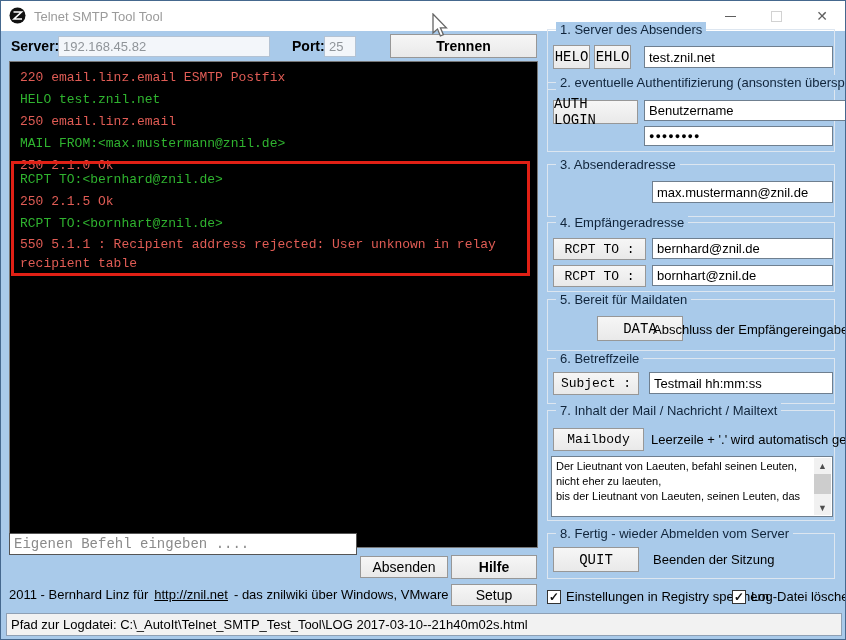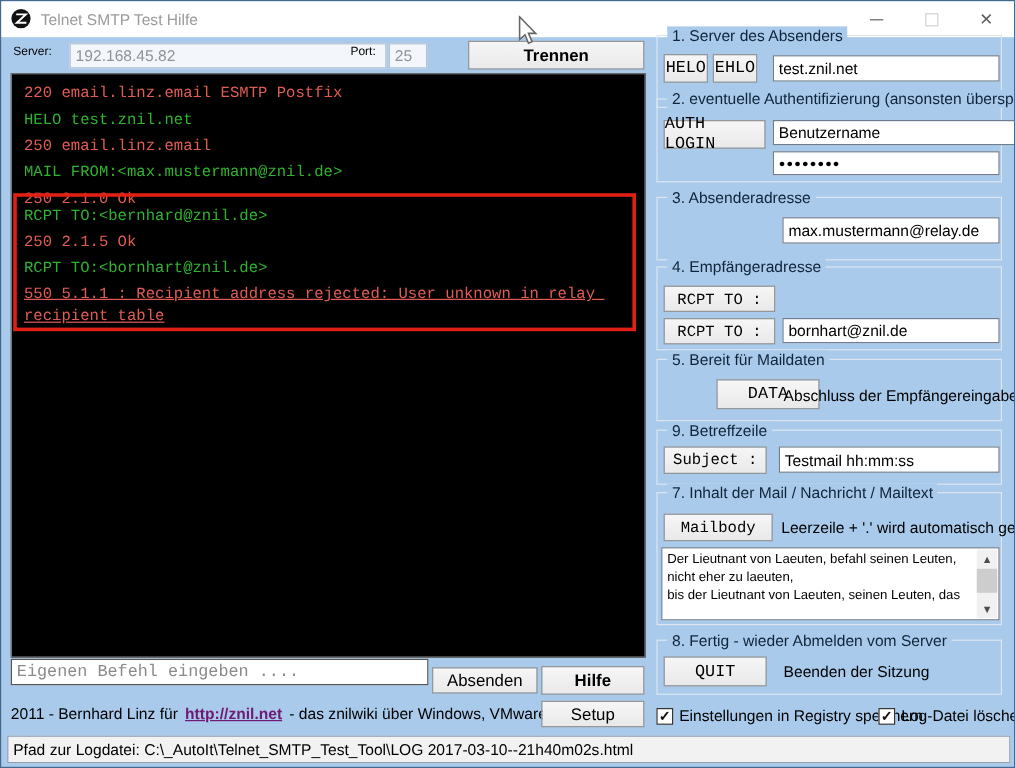--- a/index.html
+++ b/index.html
@@ -15,32 +15,32 @@
   #wc-max span{display:block;width:9px;height:9px;border:1px solid #d2d2d2;}
   #wc-close span{font-size:14px;color:#5f5f5f;line-height:1;}
   
   .btn{position:absolute;display:flex;align-items:center;justify-content:center;box-sizing:border-box;
        background:linear-gradient(#f6f6f6,#e9e9e9);border:1px solid #979797;color:#000;font-size:14px;cursor:default;}
   .btn.mono{font-family:"Liberation Mono","DejaVu Sans Mono",monospace;}
   .inp{position:absolute;display:flex;align-items:center;box-sizing:border-box;background:#ffffff;
        border:1px solid #6f7f8f;font-size:13px;color:#000;padding:0 4px;overflow:hidden;white-space:nowrap;}
   .inp.dis{background:#f3f6fa;border:1px solid #b4c3d4;color:#8f9499;
            font-family:"Liberation Sans",sans-serif;}
-  .lbl{position:absolute;font-size:10px;font-weight:normal;color:#000;}
+  .lbl{position:absolute;font-size:14px;font-weight:bold;color:#000;}
   .hint{position:absolute;font-size:13px;color:#000;white-space:nowrap;}
   .group{position:absolute;border:1px solid #dde6f0;box-sizing:border-box;}
   .glabel{position:absolute;top:-8px;left:8px;background:#a9caea;padding:0 4px;font-size:13px;
           color:#10243a;white-space:nowrap;}
   
   #term{position:absolute;left:8px;top:60px;width:529px;height:487px;background:#000;
         border:1px solid #777;box-sizing:border-box;
         font-family:"Liberation Mono","DejaVu Sans Mono",monospace;font-size:13px;}
   #term-a{position:absolute;left:10px;top:5px;right:8px;line-height:22px;}
   #term-b{position:absolute;left:10px;top:107px;right:16px;line-height:22px;}
-  #term-b .term-line:last-child{line-height:19px;text-decoration:underline;}
+  #term-b .term-line:last-child{line-height:19px;}
   .term-line{white-space:pre-wrap;}
   .term-line.red{color:#e05c55;}
   .term-line.green{color:#2fb32f;}
   #redbox{position:absolute;left:1px;top:99px;width:519px;height:115px;border:3px solid #e02015;
           box-sizing:border-box;pointer-events:none;}
   
   #bodybox{position:absolute;left:550px;top:455px;width:282px;height:61px;background:#fff;
            border:1px solid #6f7f8f;box-sizing:border-box;}
   #bodytext{position:absolute;left:4px;top:2px;right:20px;font-size:11px;line-height:15px;
             color:#000;white-space:pre;overflow:hidden;}
@@ -48,51 +48,51 @@
   .sb-btn{position:absolute;left:0;width:17px;height:15px;display:flex;align-items:center;
           justify-content:center;color:#4d4d4d;font-size:9px;}
   #sb-up{top:0;} #sb-down{bottom:0;}
   #sb-thumb{position:absolute;left:0;top:16px;width:17px;height:20px;background:#cdcdcd;}
   
   .cb{position:absolute;display:flex;align-items:center;font-size:13px;color:#000;white-space:nowrap;}
   .cbbox{width:14px;height:14px;background:#fff;border:1px solid #333;margin-right:5px;
          display:flex;align-items:center;justify-content:center;font-size:12px;font-weight:bold;color:#111;box-sizing:border-box;}
   
   #credit{position:absolute;left:8px;top:586px;font-size:13px;color:#000;white-space:nowrap;}
-  #credit a{color:#701a75;font-weight:bold;text-decoration:underline;margin:0 6px;}
+  #credit a{color:#000000;font-weight:normal;text-decoration:underline;margin:0 6px;}
   #statusbar{position:absolute;left:5px;top:612px;width:836px;height:23px;background:#f2f2f2;
              border:1px solid #8fa0b4;box-sizing:border-box;font-size:13px;color:#000;
              display:flex;align-items:center;padding-left:4px;}
   #cursor{position:absolute;left:429px;top:12px;pointer-events:none;}
   .mono13{font-size:13px !important;}
 </style>
 </head>
 <body>
 
 <div id="win">
 
   <div id="titlebar">
     <svg id="appicon" viewBox="0 0 17 17">
       <circle cx="8.5" cy="8.5" r="8" fill="#111"></circle>
       <path d="M4.5,5 L12.5,5 L5,12 L13,12" stroke="#fff" stroke-width="1.6" fill="none"></path>
     </svg>
-    <span id="apptitle">Telnet SMTP Test Hilfe</span>
+    <span id="apptitle">Telnet SMTP Tool Tool</span>
     <div class="wc" id="wc-min">
         <span></span>
       </div>
     <div class="wc" id="wc-max">
         <span></span>
       </div>
     <div class="wc" id="wc-close">
         <span>✕</span>
       </div>
   </div>
 
   <span class="lbl" style="left:10px;top:37px;">Server:</span>
-  <div class="inp dis" style="left:57px;top:35px;width:264px;height:21px;">192.168.45.82</div>
+  <div class="inp dis" style="left:57px;top:35px;width:212px;height:21px;">192.168.45.82</div>
   <span class="lbl" style="left:291px;top:37px;">Port:</span>
   <div class="inp dis" style="left:323px;top:35px;width:32px;height:21px;">25</div>
   <div class="btn" style="left:389px;top:33px;width:147px;height:24px;font-weight:bold;">Trennen</div>
 
   <div id="term">
     <div id="term-a">
         <div class="term-line red">220 email.linz.email ESMTP Postfix</div>
         <div class="term-line green">HELO test.znil.net</div>
         <div class="term-line red">250 email.linz.email</div>
         <div class="term-line green">MAIL FROM:&lt;max.mustermann@znil.de&gt;</div>
@@ -117,37 +117,38 @@
   <div class="group" style="left:546px;top:81px;width:288px;height:70px;">
     <span class="glabel">2. eventuelle Authentifizierung (ansonsten überspringen)</span>
   </div>
   <div class="btn mono" style="left:552px;top:99px;width:85px;height:24px;">AUTH LOGIN</div>
   <div class="inp" style="left:643px;top:99px;width:204px;height:21px;">Benutzername</div>
   <div class="inp" style="left:643px;top:125px;width:189px;height:20px;font-size:9px;font-weight:bold;letter-spacing:1px;">●●●●●●●●</div>
 
   <div class="group" style="left:546px;top:163px;width:288px;height:53px;">
     <span class="glabel">3. Absenderadresse</span>
   </div>
-  <div class="inp" style="left:651px;top:180px;width:181px;height:22px;">max.mustermann@relay.de</div>
+  <div class="inp" style="left:651px;top:180px;width:181px;height:22px;">max.mustermann@znil.de</div>
 
   <div class="group" style="left:546px;top:221px;width:288px;height:70px;">
     <span class="glabel">4. Empfängeradresse</span>
   </div>
   <div class="btn mono mono13" style="left:552px;top:237px;width:93px;height:22px;">RCPT TO :</div>
+  <div class="inp" style="left:651px;top:237px;width:181px;height:21px;">bernhard@znil.de</div>
   <div class="btn mono mono13" style="left:552px;top:264px;width:93px;height:22px;">RCPT TO :</div>
   <div class="inp" style="left:651px;top:264px;width:181px;height:21px;">bornhart@znil.de</div>
 
   <div class="group" style="left:546px;top:298px;width:288px;height:52px;">
     <span class="glabel">5. Bereit für Maildaten</span>
   </div>
   <div class="btn mono" style="left:552px;top:315px;width:86px;height:25px;margin-left:44px;">DATA</div>
   <span class="hint" style="left:652px;top:321px;">Abschluss der Empfängereingabe</span>
 
   <div class="group" style="left:546px;top:357px;width:288px;height:46px;">
-    <span class="glabel">9. Betreffzeile</span>
+    <span class="glabel">6. Betreffzeile</span>
   </div>
   <div class="btn mono mono13" style="left:552px;top:371px;width:86px;height:23px;">Subject :</div>
   <div class="inp" style="left:648px;top:371px;width:184px;height:22px;">Testmail hh:mm:ss</div>
 
   <div class="group" style="left:546px;top:409px;width:288px;height:111px;">
     <span class="glabel">7. Inhalt der Mail / Nachricht / Mailtext</span>
   </div>
   <div class="btn mono mono13" style="left:552px;top:427px;width:91px;height:23px;">Mailbody</div>
   <span class="hint" style="left:650px;top:431px;">Leerzeile + '.' wird automatisch gesetzt</span>
   <div id="bodybox">
@@ -169,21 +170,21 @@
 
   <div class="cb" style="left:546px;top:588px;">
     <span class="cbbox">✓</span>
     <span>Einstellungen in Registry speichern</span>
   </div>
   <div class="cb" style="left:731px;top:588px;">
     <span class="cbbox">✓</span>
     <span>Log-Datei löschen</span>
   </div>
 
-  <div class="inp" style="left:8px;top:548px;width:348px;height:22px;color:#8a8a8a;font-family:'Liberation Mono','DejaVu Sans Mono',monospace;font-size:14px;border:1px solid #555;">Eigenen Befehl eingeben ....</div>
+  <div class="inp" style="left:8px;top:532px;width:348px;height:22px;color:#8a8a8a;font-family:'Liberation Mono','DejaVu Sans Mono',monospace;font-size:14px;border:1px solid #555;">Eigenen Befehl eingeben ....</div>
   <div class="btn" style="left:359px;top:555px;width:88px;height:22px;">Absenden</div>
   <div class="btn" style="left:450px;top:554px;width:86px;height:24px;font-weight:bold;">Hilfe</div>
 
   <div id="credit"><span>2011 - Bernhard Linz für</span><a href="#">http://znil.net</a><span>- das znilwiki über Windows, VMware und mehr</span></div>
   <div class="btn" style="left:450px;top:583px;width:86px;height:22px;">Setup</div>
 
   <div id="statusbar">Pfad zur Logdatei: C:\_AutoIt\Telnet_SMTP_Test_Tool\LOG 2017-03-10--21h40m02s.html</div>
 
   <svg id="cursor" width="20" height="27" viewBox="0 0 20 27">
     <path d="M3,1 L3,20 L7.5,16 L10.4,23 L13.4,21.7 L10.4,14.8 L16.4,14.8 Z" fill="#ffffff" stroke="#666" stroke-width="1.3"></path>

